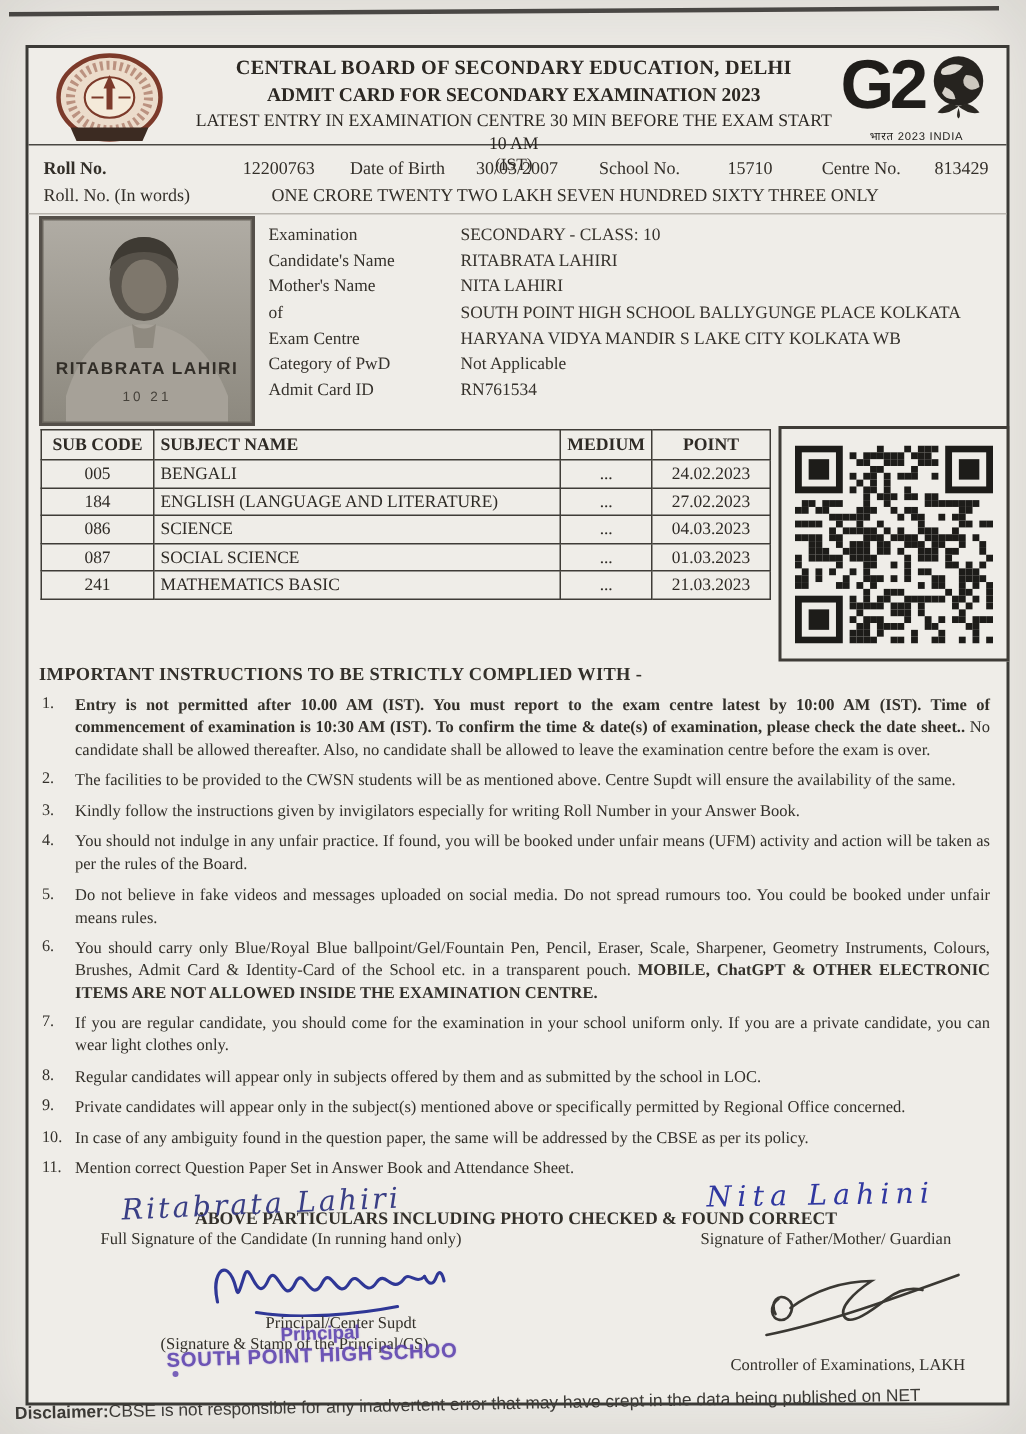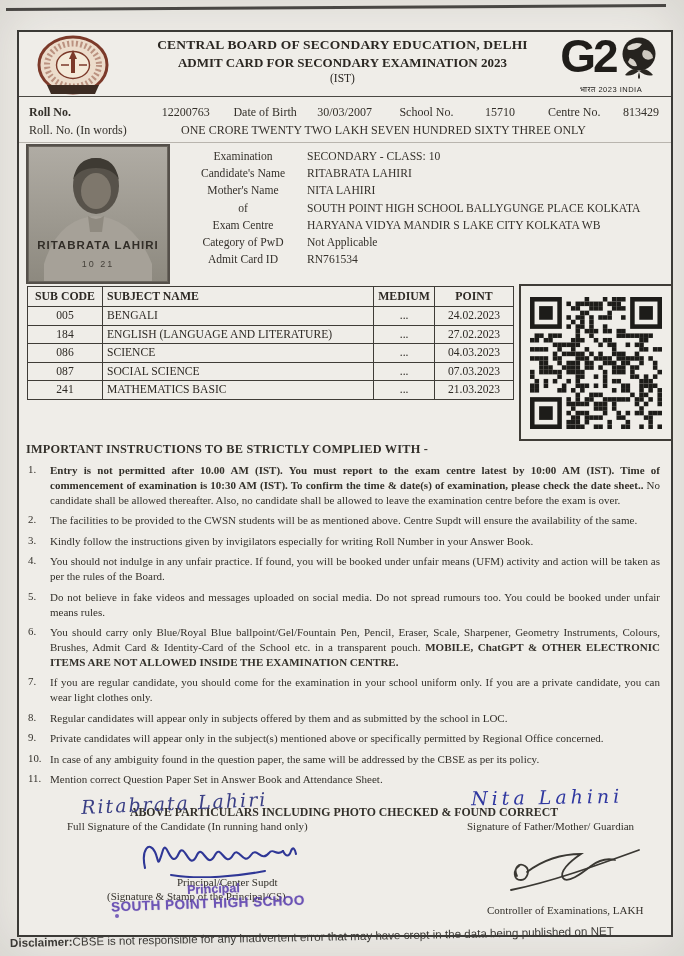--- a/index.html
+++ b/index.html
@@ -28,21 +28,21 @@
   .roll-row1 .lbl{font-weight:bold;}
   .rl-roll{width:152px;}.rv-roll{width:82px;}.rl-dob{width:96px;font-weight:normal !important;}
   .rv-dob{width:94px;}.rl-school{width:98px;}.rv-school{width:72px;}.rl-centre{width:86px;}.rv-centre{flex:1;text-align:right;}
   .roll-row2{position:absolute;top:26px;left:10px;font-size:12px;display:flex;align-items:flex-end;}
   .roll-row2 .lbl{width:152px;}
   
   .candidate{position:absolute;top:110px;left:0;right:0;height:144px;}
   .photo{position:absolute;left:7px;top:2px;width:140px;height:136px;border:2px solid #55504a;background:#a19d95;}
   .cfields{position:absolute;left:160px;top:6px;right:10px;font-size:11.6px;color:#35312b;}
   .cfield{display:flex;line-height:17.2px;}
-  .clabel{width:128px;flex:0 0 128px;text-align:center;}
+  .clabel{width:128px;flex:0 0 128px;}
   .cvalue{flex:1;}
   
   .subjects{position:absolute;top:254px;left:8px;width:487px;border-collapse:collapse;
             font-size:11.6px;color:#2e2a25;}
   .subjects th{border:1.5px solid #3f3c37;font-weight:bold;font-size:11.8px;padding:2px 4px;height:15px;}
   .subjects td{border:1.5px solid #3f3c37;padding:1.5px 4px;height:14.5px;}
   .col-code{width:66px;text-align:center;}
   .col-name{text-align:left;}
   .col-med{width:44px;text-align:center;}
   .col-date{width:70px;text-align:center;}
@@ -97,20 +97,21 @@
           <ellipse cx="38" cy="30" rx="16.5" ry="13.5" fill="#f4ead9" stroke="#7c3a2a" stroke-width="1.4"></ellipse>
           <rect x="36" y="23" width="4" height="15" fill="#7c3a2a"></rect>
           <path d="M38 15 L34 24 L42 24 Z" fill="#7c3a2a"></path>
           <path d="M26 30 h8 M44 30 h8" stroke="#7c3a2a" stroke-width="1.3"></path>
           <path d="M12 50 L64 50 L60 59 L16 59 Z" fill="#3c2b22"></path>
         </svg>
       </div>
       <div class="header-text">
         <div class="h-board">CENTRAL BOARD OF SECONDARY EDUCATION, DELHI</div>
         <div class="h-title">ADMIT CARD FOR SECONDARY EXAMINATION 2023</div>
+        <div class="h-note">LATEST ENTRY IN EXAMINATION CENTRE 30 MIN BEFORE THE EXAM START 10 AM</div>
         <div class="h-ist">(IST)</div>
       </div>
       <div class="g20">
         <div class="g20-row">
           <span class="g20-text">G2</span>
           <span>
             <svg width="46" height="46" viewBox="0 0 46 46">
               <circle cx="23" cy="20" r="16.5" fill="#26231f"></circle>
               <path d="M12 12 q7 -5 14 -2 q-4 6 -12 6 q-4 0 -2 -4z" fill="#ddd9d1"></path>
               <path d="M28 16 q8 0 9 8 q-6 4 -10 -1 q-2 -4 1 -7z" fill="#ccc7be"></path>
@@ -217,21 +218,21 @@
           <tr>
             <td class="col-code">086</td>
             <td class="col-name">SCIENCE</td>
             <td class="col-med">...</td>
             <td class="col-date">04.03.2023</td>
           </tr>
           <tr>
             <td class="col-code">087</td>
             <td class="col-name">SOCIAL SCIENCE</td>
             <td class="col-med">...</td>
-            <td class="col-date">07.03.2023</td>
+            <td class="col-date">01.03.2023</td>
           </tr>
           <tr>
             <td class="col-code">241</td>
             <td class="col-name">MATHEMATICS BASIC</td>
             <td class="col-med">...</td>
             <td class="col-date">21.03.2023</td>
           </tr>
         </tbody>
     </table>
 

